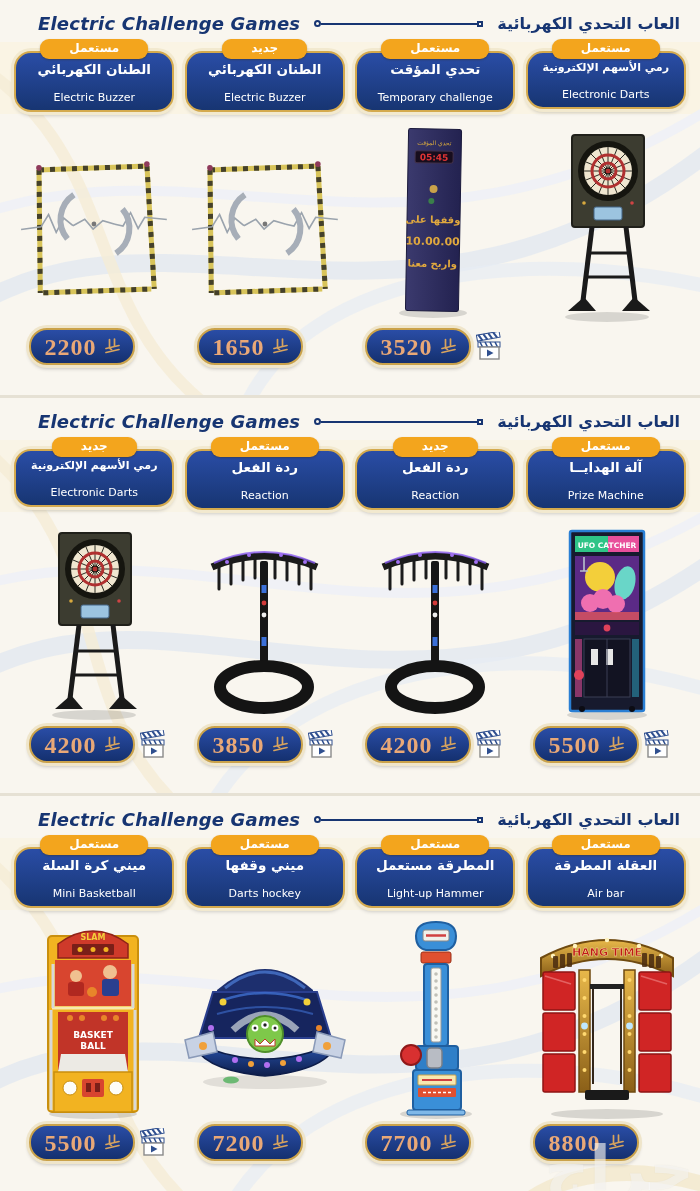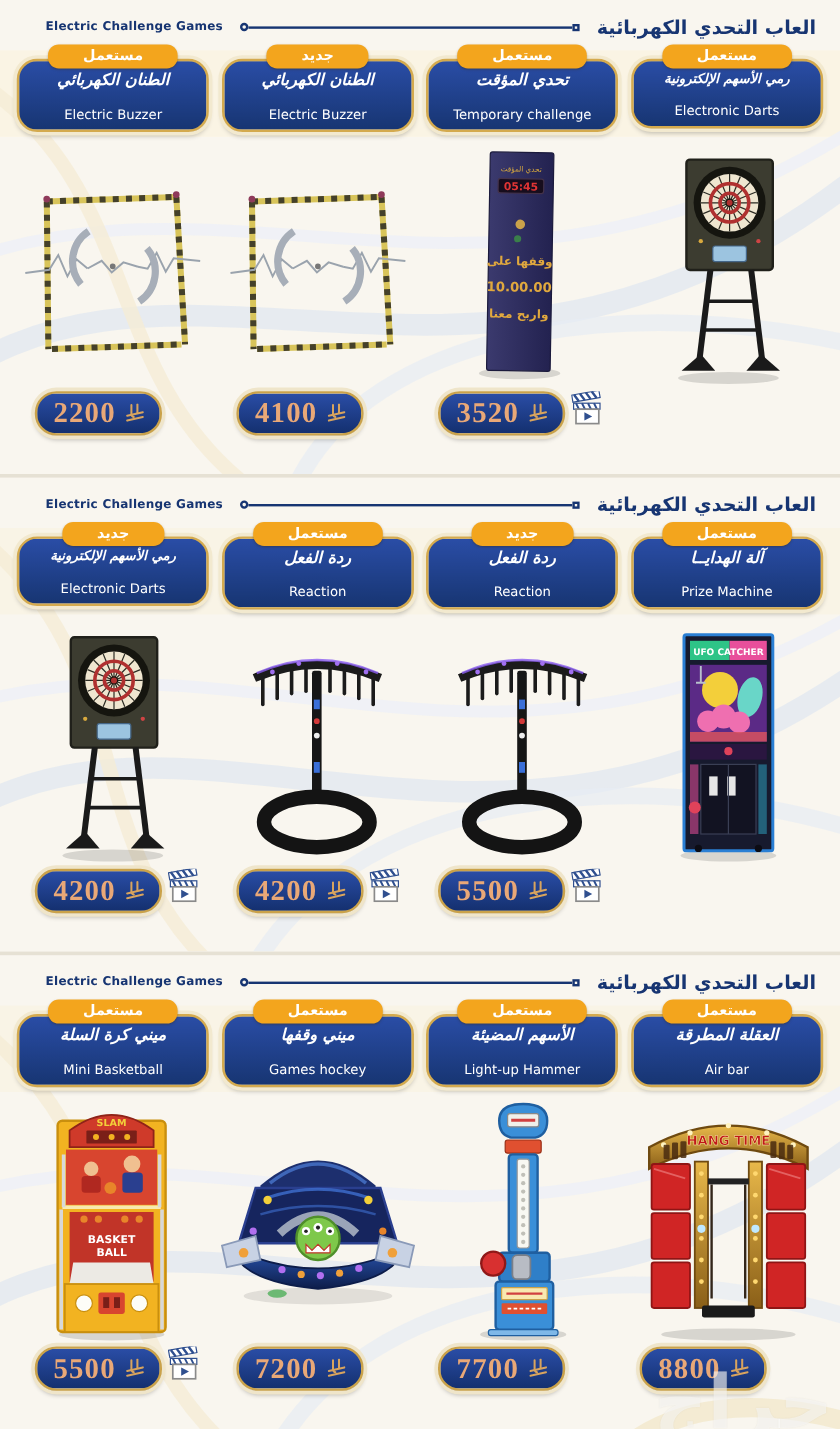--- a/index.html
+++ b/index.html
@@ -19,21 +19,21 @@
   }
   .section:last-child { margin-bottom:0; }
   .deco { position:absolute; inset:0; width:100%; height:100%; pointer-events:none; }
 
   
   .sec-header {
     position:relative; z-index:2;
     display:flex; align-items:center;
     padding:13px 20px 0 38px; gap:10px;
   }
-  .title-en { color:#173572; font-weight:bold; font-size:10px; letter-spacing:.2px; }
+  .title-en { color:#173572; font-weight:bold; font-size:18px; letter-spacing:.2px;font-style:italic; }
   .connector { flex:1; display:flex; align-items:center; margin:0 4px; }
   .connector .dot { width:7px; height:7px; border:2px solid #173572; border-radius:50%; background:#f9f6ef; }
   .connector .line { flex:1; height:2px; background:#173572; }
   .connector .sq { width:6px; height:6px; border:2px solid #173572; background:#f9f6ef; }
   .title-ar { color:#173572; font-weight:bold; font-size:16px; direction:rtl; }
 
   
   .cards-row {
     position:relative; z-index:2;
     display:grid; grid-template-columns:repeat(4,1fr);
@@ -52,40 +52,40 @@
     margin-top:-8px; z-index:2;
     width:100%; max-width:160px; min-height:54px;
     background:linear-gradient(#2a4da6,#173572);
     border:2px solid #d4aa4e;
     box-shadow:0 0 0 3px #f2e9cf, 0 3px 4px rgba(0,0,0,.25);
     border-radius:17px;
     padding:8px 5px 6px;
     text-align:center; color:#fff;
     cursor:pointer;
   }
-  .pill .ar { font-size:13.5px; font-weight:bold; direction:rtl; line-height:1.2;font-style:italic; }
+  .pill .ar { font-size:13.5px; font-weight:bold; direction:rtl; line-height:1.2; }
   .pill .ar.small { font-size:11px; }
   .pill .en { font-size:11px; margin-top:14px; }
 
   
   .images-row {
     position:relative; z-index:1;
     display:grid; grid-template-columns:repeat(4,1fr);
     height:214px; align-items:center; justify-items:center;
     padding:0 8px;
   }
   .img-cell { display:flex; align-items:flex-end; justify-content:flex-start; height:100%; }
 
   
   .price-row {
     position:relative; z-index:2;
     display:grid; grid-template-columns:repeat(4,1fr);
     padding:2px 14px 0; align-items:center; justify-items:center;
   }
-  .price-cell { display:flex; align-items:flex-start; gap:5px; }
+  .price-cell { display:flex; align-items:center; gap:5px; }
   .price-pill {
     background:linear-gradient(#2a4da6,#14306f);
     border:2px solid #caa24a;
     box-shadow:0 0 0 3px #efe5ca, 0 3px 4px rgba(0,0,0,.3);
     border-radius:18px;
     min-width:106px; height:37px;
     padding:1px 12px;
     display:flex; align-items:center; justify-content:center; gap:8px;
     cursor:pointer;
   }
@@ -298,21 +298,21 @@
           <path d="M3,2 l3,6 M8,2 l3,6 M13,2 l3,6 M18,2 l3,6" stroke="#2f4f8f" stroke-width="2"></path>
           </g>
         <rect x="2" y="10" width="22" height="5" fill="#fff" stroke="#2f4f8f" stroke-width="1"></rect>
         <path d="M4,10 l2.5,5 M9,10 l2.5,5 M14,10 l2.5,5 M19,10 l2.5,5" stroke="#2f4f8f" stroke-width="1.6"></path>
         <rect x="4" y="15" width="19" height="12" fill="#fff" stroke="#8a8a8a" stroke-width="1.4"></rect>
         <polygon points="11,17.5 11,24.5 17.5,21" fill="#2f4f8f"></polygon>
       </svg>
     </div>
     <div class="price-cell">
       <div class="price-pill">
-        <span class="price-num">4100</span>
+        <span class="price-num">1650</span>
         <svg class="riyal" width="15" height="17" viewBox="0 0 15 17">
           <g stroke="#d8a45e" stroke-width="1.7" fill="none" stroke-linecap="round">
             <path d="M4.5,1.5 V9 Q4.5,11 6.5,11.5"></path>
               <path d="M9.5,1 V8"></path>
             <path d="M1,10.5 L14,7.5"></path>
               <path d="M1,14.5 L14,11.5"></path>
           </g>
         </svg>
       </div>
       <svg class="video-icon" viewBox="0 0 27 29" style="visibility: hidden;">
@@ -540,20 +540,43 @@
           <path d="M3,2 l3,6 M8,2 l3,6 M13,2 l3,6 M18,2 l3,6" stroke="#2f4f8f" stroke-width="2"></path>
           </g>
         <rect x="2" y="10" width="22" height="5" fill="#fff" stroke="#2f4f8f" stroke-width="1"></rect>
         <path d="M4,10 l2.5,5 M9,10 l2.5,5 M14,10 l2.5,5 M19,10 l2.5,5" stroke="#2f4f8f" stroke-width="1.6"></path>
         <rect x="4" y="15" width="19" height="12" fill="#fff" stroke="#8a8a8a" stroke-width="1.4"></rect>
         <polygon points="11,17.5 11,24.5 17.5,21" fill="#2f4f8f"></polygon>
       </svg>
     </div>
     <div class="price-cell">
       <div class="price-pill">
+        <span class="price-num">3850</span>
+        <svg class="riyal" width="15" height="17" viewBox="0 0 15 17">
+          <g stroke="#d8a45e" stroke-width="1.7" fill="none" stroke-linecap="round">
+            <path d="M4.5,1.5 V9 Q4.5,11 6.5,11.5"></path>
+              <path d="M9.5,1 V8"></path>
+            <path d="M1,10.5 L14,7.5"></path>
+              <path d="M1,14.5 L14,11.5"></path>
+          </g>
+        </svg>
+      </div>
+      <svg class="video-icon" viewBox="0 0 27 29">
+        <g transform="rotate(-10 8 6)">
+            <rect x="1" y="2" width="23" height="6" fill="#fff" stroke="#2f4f8f" stroke-width="1"></rect>
+          <path d="M3,2 l3,6 M8,2 l3,6 M13,2 l3,6 M18,2 l3,6" stroke="#2f4f8f" stroke-width="2"></path>
+          </g>
+        <rect x="2" y="10" width="22" height="5" fill="#fff" stroke="#2f4f8f" stroke-width="1"></rect>
+        <path d="M4,10 l2.5,5 M9,10 l2.5,5 M14,10 l2.5,5 M19,10 l2.5,5" stroke="#2f4f8f" stroke-width="1.6"></path>
+        <rect x="4" y="15" width="19" height="12" fill="#fff" stroke="#8a8a8a" stroke-width="1.4"></rect>
+        <polygon points="11,17.5 11,24.5 17.5,21" fill="#2f4f8f"></polygon>
+      </svg>
+    </div>
+    <div class="price-cell">
+      <div class="price-pill">
         <span class="price-num">4200</span>
         <svg class="riyal" width="15" height="17" viewBox="0 0 15 17">
           <g stroke="#d8a45e" stroke-width="1.7" fill="none" stroke-linecap="round">
             <path d="M4.5,1.5 V9 Q4.5,11 6.5,11.5"></path>
               <path d="M9.5,1 V8"></path>
             <path d="M1,10.5 L14,7.5"></path>
               <path d="M1,14.5 L14,11.5"></path>
           </g>
         </svg>
       </div>
@@ -619,27 +642,27 @@
       <div class="badge">مستعمل</div>
       <div class="pill">
         <div class="ar">ميني كرة السلة</div>
         <div class="en">Mini Basketball</div>
       </div>
     </div>
     <div class="card">
       <div class="badge">مستعمل</div>
       <div class="pill">
         <div class="ar">ميني وقفها</div>
-        <div class="en">Games hockey</div>
+        <div class="en">Darts hockey</div>
       </div>
     </div>
     <div class="card">
       <div class="badge">مستعمل</div>
       <div class="pill">
-        <div class="ar">الأسهم المضيئة</div>
+        <div class="ar">المطرقة مستعمل</div>
         <div class="en">Light-up Hammer</div>
       </div>
     </div>
     <div class="card">
       <div class="badge">مستعمل</div>
       <div class="pill">
         <div class="ar">العقلة المطرقة</div>
         <div class="en">Air bar</div>
       </div>
     </div>

